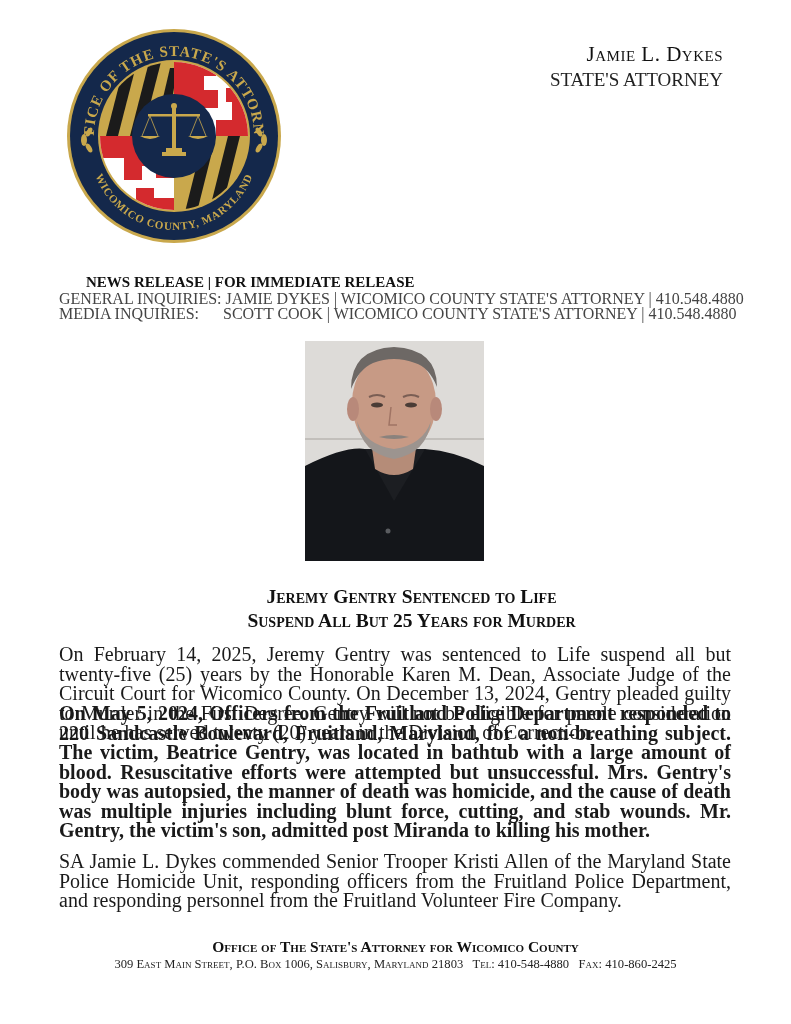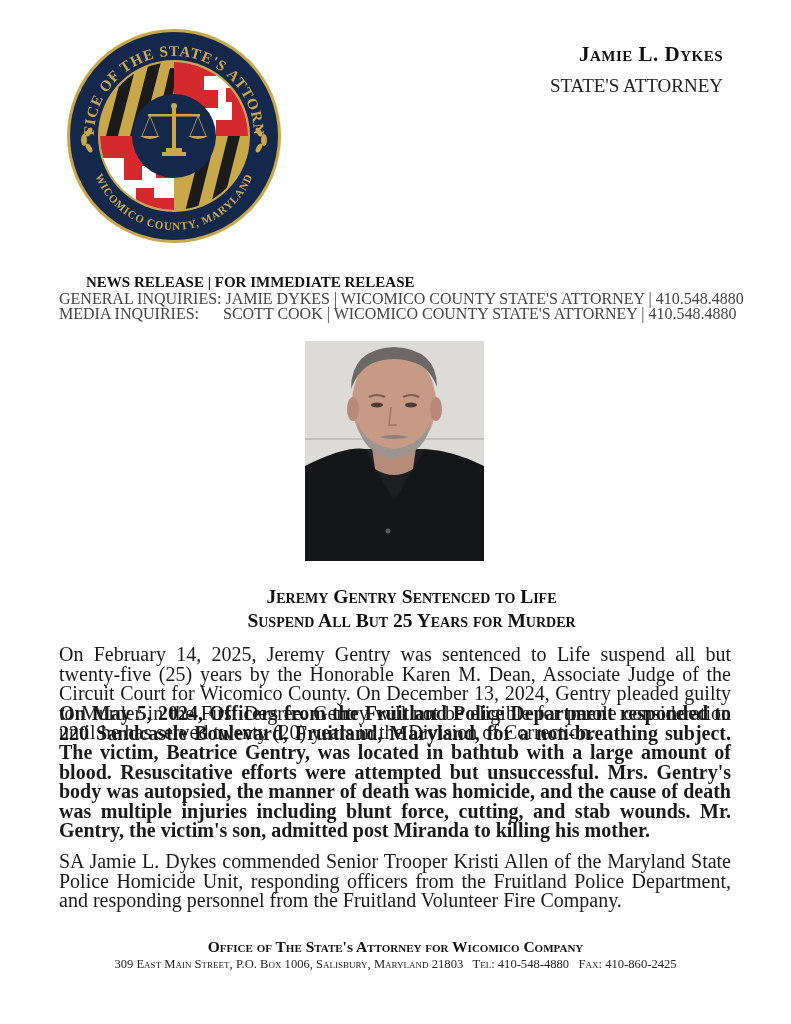--- a/index.html
+++ b/index.html
@@ -1,22 +1,22 @@
 <!DOCTYPE html>
 <html><head>
 <meta charset="utf-8">
 <style>
   html, body { margin: 0; padding: 0; background: #ffffff; }
   body { width: 791px; height: 1024px; position: relative; overflow: hidden; font-family: "Liberation Serif", serif; color: #111; }
 
   .seal { position: absolute; left: 66px; top: 28px; width: 216px; height: 216px; }
 
   .header-right { position: absolute; right: 68px; top: 42px; text-align: right; }
-  .attorney-name { font-family: "Liberation Serif", serif; font-weight: bold; font-size: 21px; letter-spacing: 0.5px; color: #111; font-variant: small-caps; line-height: 24px; }
-  .attorney-title { font-family: "Liberation Serif", serif; font-size: 19px; color: #222; line-height: 24px; margin-top: 8px; }
+  .attorney-name { font-family: "Liberation Serif", serif; font-weight: normal; font-size: 21px; letter-spacing: 0.5px; color: #111; font-variant: small-caps; line-height: 24px; }
+  .attorney-title { font-family: "Liberation Serif", serif; font-size: 19px; color: #222; line-height: 24px; margin-top: 2px; }
 
   .release { position: absolute; left: 59px; top: 273px; }
   .release-title { font-weight: bold; font-size: 15px; line-height: 18px; color: #111; margin-left: 27px; }
   .inq { font-size: 16px; color: #444; line-height: 15px; white-space: pre; }
 
   .photo { position: absolute; left: 305px; top: 341px; width: 179px; height: 220px; overflow: hidden; background: #d9d7d4; }
 
   .headline { position: absolute; left: 16px; width: 791px; top: 585px; text-align: center; font-weight: bold; font-variant: small-caps; font-size: 19.5px; line-height: 24px; color: #111; }
 
   .body-text { position: absolute; left: 59px; width: 672px; font-size: 20px; line-height: 19.5px; text-align: justify; color: #1a1a1a; }
@@ -139,15 +139,15 @@
 <div class="headline">
   <div>Jeremy Gentry Sentenced to Life</div>
   <div>Suspend All But 25 Years for Murder</div>
 </div>
 
 <p class="body-text p1" style="margin:0">On February 14, 2025, Jeremy Gentry was sentenced to Life suspend all but twenty-five (25) years by the Honorable Karen M. Dean, Associate Judge of the Circuit Court for Wicomico County. On December 13, 2024, Gentry pleaded guilty to Murder in the First Degree. Gentry will not be eligible for parole consideration until he has served twenty (20) years in the Division of Correction.</p>
 <p class="body-text p2" style="margin:0">On May 5, 2024, Officers from the Fruitland Police Department responded to 220 Sandcastle Boulevard, Fruitland, Maryland, for a non-breathing subject. The victim, Beatrice Gentry, was located in bathtub with a large amount of blood. Resuscitative efforts were attempted but unsuccessful. Mrs. Gentry's body was autopsied, the manner of death was homicide, and the cause of death was multiple injuries including blunt force, cutting, and stab wounds. Mr. Gentry, the victim's son, admitted post Miranda to killing his mother.</p>
 <p class="body-text p3" style="margin:0">SA Jamie L. Dykes commended Senior Trooper Kristi Allen of the Maryland State Police Homicide Unit, responding officers from the Fruitland Police Department, and responding personnel from the Fruitland Volunteer Fire Company.</p>
 
 <div class="footer">
-  <div class="footer-title">Office of The State's Attorney for Wicomico Company</div>
+  <div class="footer-title">Office of The State's Attorney for Wicomico County</div>
   <div class="footer-address" style="white-space:pre">309 East Main Street, P.O. Box 1006, Salisbury, Maryland 21803   Tel: 410-548-4880   Fax: 410-860-2425</div>
 </div>
 
 </body></html>

